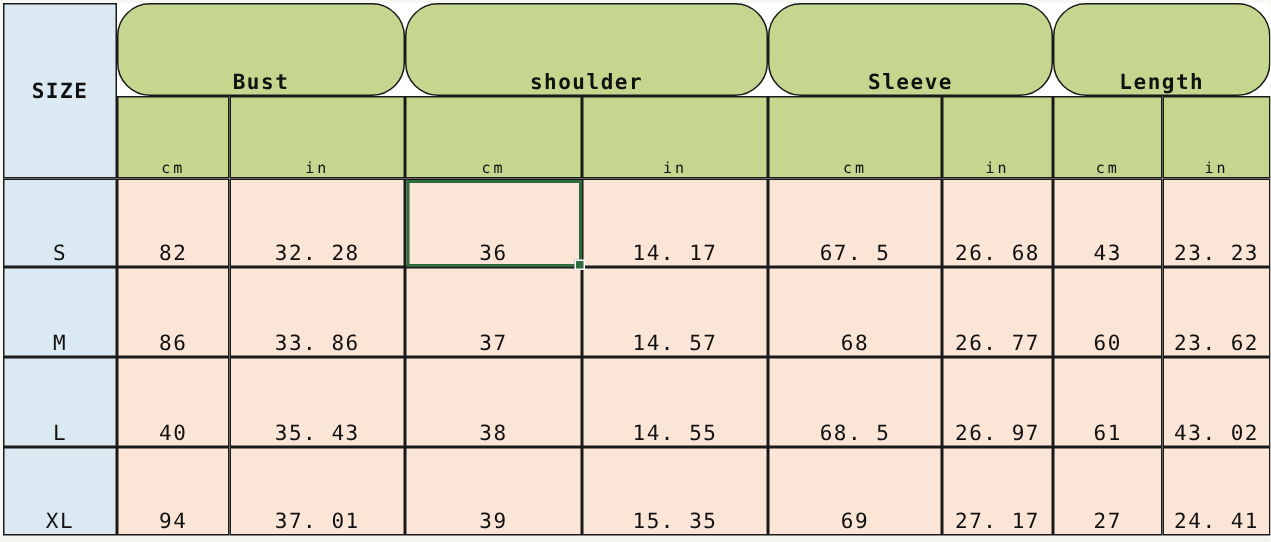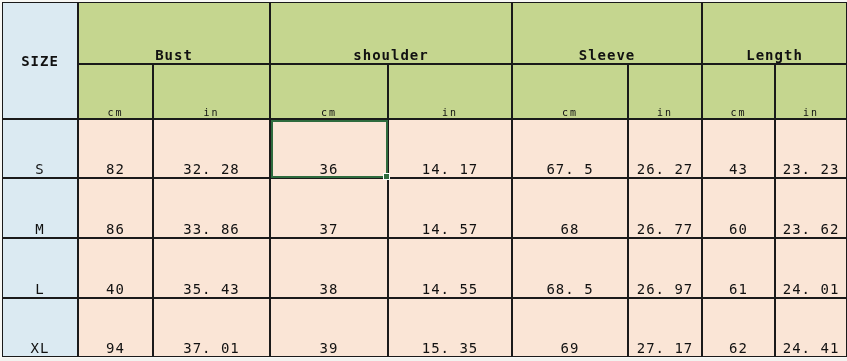--- a/index.html
+++ b/index.html
@@ -64,20 +64,21 @@
     font-size: 14px;
     letter-spacing: 1px;
     vertical-align: middle;
   }
   td.grp-head {
     font-weight: bold;
     font-size: 14px;
     letter-spacing: 1px;
     vertical-align: bottom;
     padding-bottom: 6px;
+    border-radius: 22px;
   }
   td.unit-head {
     font-weight: normal;
     font-size: 10px;
     letter-spacing: 2px;
     vertical-align: bottom;
     padding-bottom: 4px;
   }
   td.size-cell {
     font-size: 14px;
@@ -163,21 +164,21 @@
         <td class="unit-head">in</td>
       </tr>
 
       <tr style="height:59px">
         <td class="size-cell">S</td>
         <td class="data-cell">82</td>
         <td class="data-cell">32. 28</td>
         <td class="data-cell">36</td>
         <td class="data-cell">14. 17</td>
         <td class="data-cell">67. 5</td>
-        <td class="data-cell">26. 27</td>
+        <td class="data-cell">26. 68</td>
         <td class="data-cell">43</td>
         <td class="data-cell">23. 23</td>
       </tr>
 
       <tr style="height:60px">
         <td class="size-cell">M</td>
         <td class="data-cell">86</td>
         <td class="data-cell">33. 86</td>
         <td class="data-cell">37</td>
         <td class="data-cell">14. 57</td>
@@ -189,32 +190,32 @@
 
       <tr style="height:60px">
         <td class="size-cell">L</td>
         <td class="data-cell">40</td>
         <td class="data-cell">35. 43</td>
         <td class="data-cell">38</td>
         <td class="data-cell">14. 55</td>
         <td class="data-cell">68. 5</td>
         <td class="data-cell">26. 97</td>
         <td class="data-cell">61</td>
-        <td class="data-cell">24. 01</td>
+        <td class="data-cell">43. 02</td>
       </tr>
 
       <tr style="height:59px">
         <td class="size-cell">XL</td>
         <td class="data-cell">94</td>
         <td class="data-cell">37. 01</td>
         <td class="data-cell">39</td>
         <td class="data-cell">15. 35</td>
         <td class="data-cell">69</td>
         <td class="data-cell">27. 17</td>
-        <td class="data-cell">62</td>
+        <td class="data-cell">27</td>
         <td class="data-cell">24. 41</td>
       </tr>
     </tbody>
   </table>
 
   <div id="selection">
     <div class="fill-handle"></div>
   </div>
 
   <div id="bottom-strip"></div>

